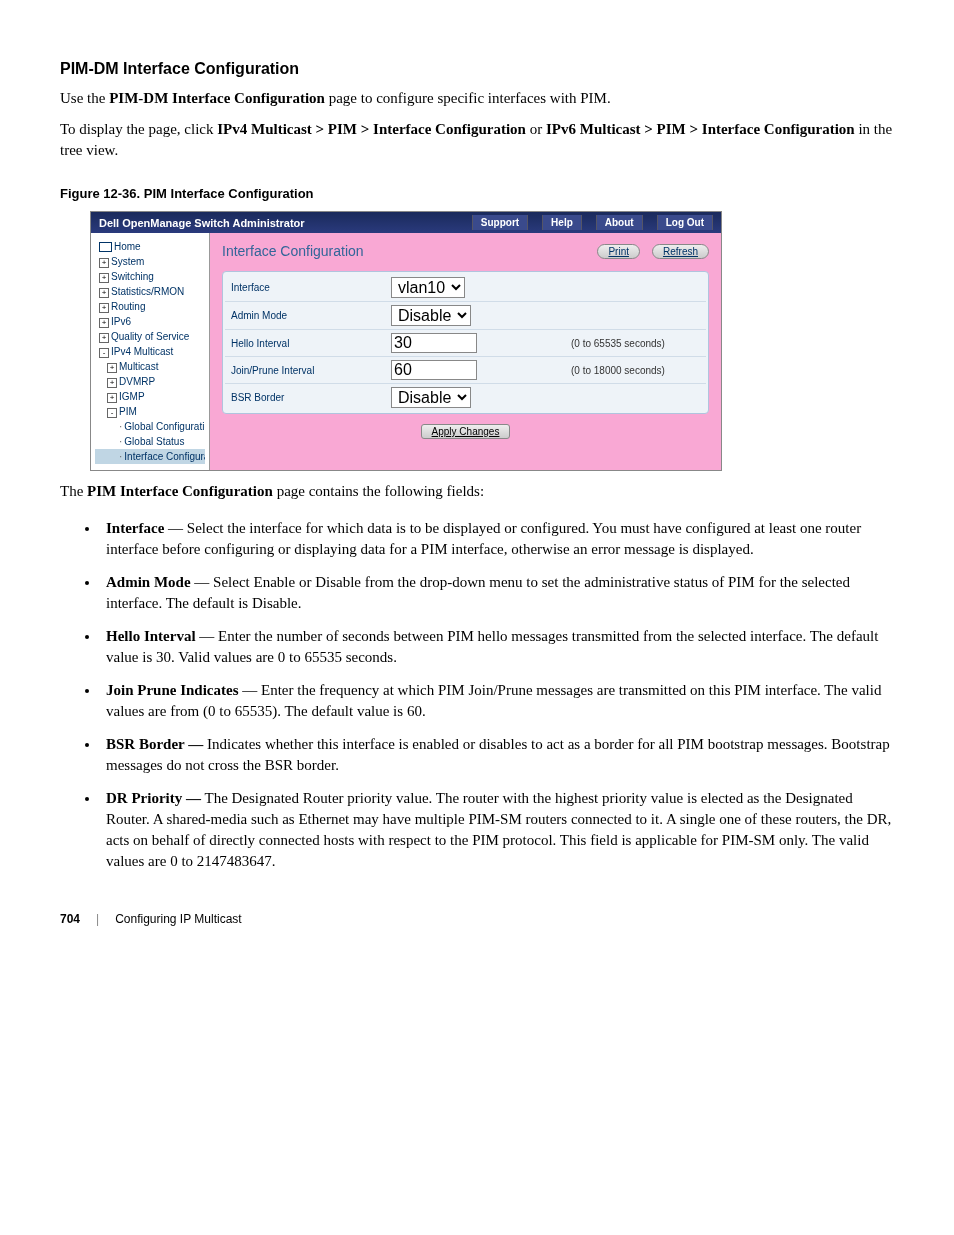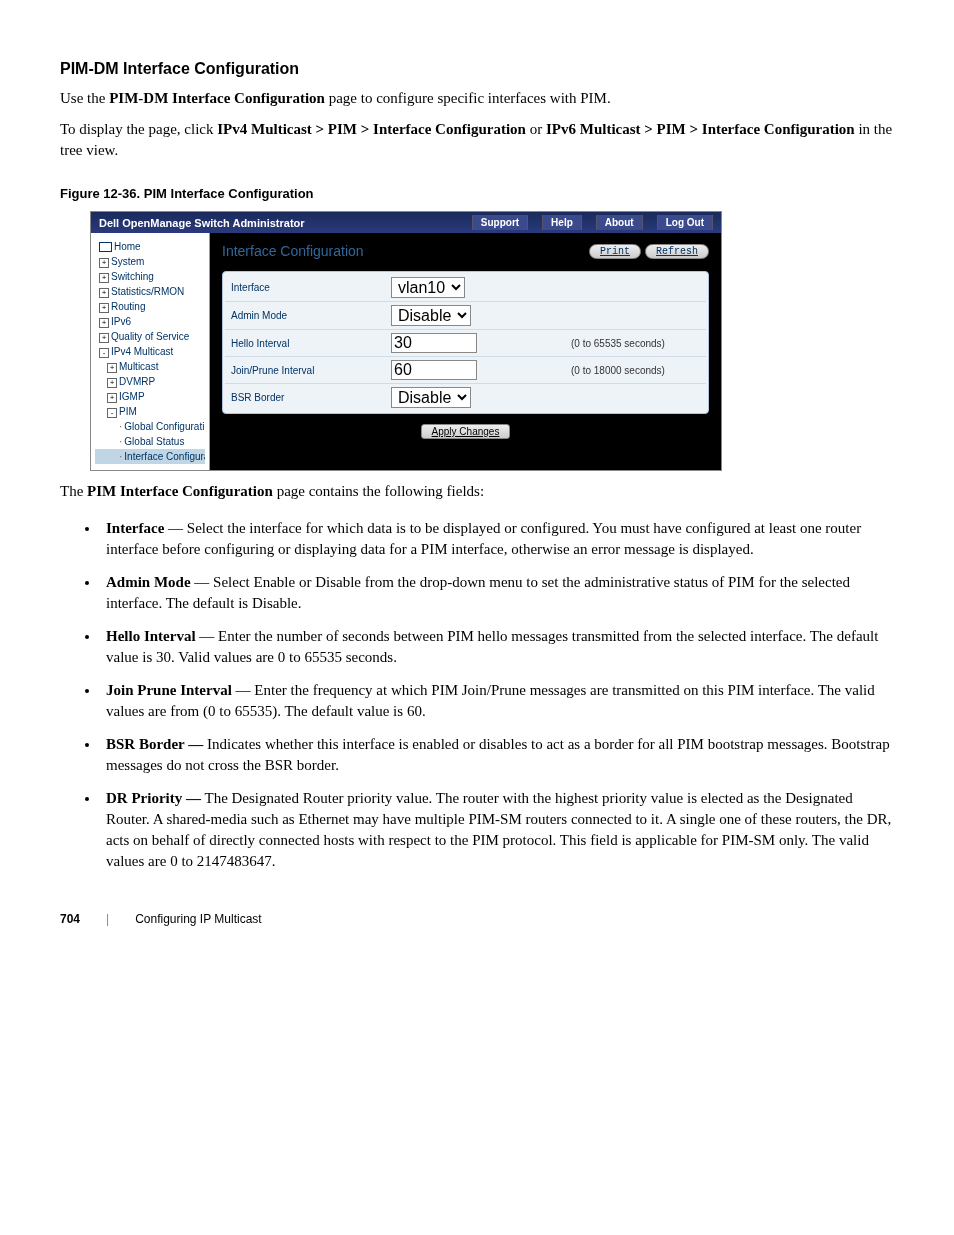--- a/index.html
+++ b/index.html
@@ -124,36 +124,35 @@
   .tree-item .dash {
     color: #666;
     margin-right: 2px;
   }
   .tree-item.selected {
     background: #c0d6e4;
   }
   .content-pane {
     flex: 1;
     padding: 10px 12px;
-    background: #000000;
+    background: #f9a8d4;
   }
   .content-title-row {
     display: flex;
     justify-content: space-between;
     align-items: center;
     margin-bottom: 12px;
   }
   .content-title {
     color: #336699;
     font-size: 14px;
   }
   .pill-buttons {
     display: flex;
-    gap: 4px;
-    font-family: Liberation Mono, monospace;
+    gap: 12px;
   }
   .pill {
     background: linear-gradient(#eee, #ccc);
     border: 1px solid #888;
     border-radius: 10px;
     padding: 1px 10px;
     font-size: 10px;
     text-decoration: underline;
     color: #003366;
     cursor: pointer;
@@ -222,21 +221,21 @@
     margin: 12px 0;
     line-height: 1.4;
     padding-left: 6px;
   }
   .footer {
     margin-top: 40px;
     font-family: Arial, Helvetica, sans-serif;
     font-size: 12px;
     display: flex;
     align-items: center;
-    gap: 26px;
+    gap: 16px;
   }
   .footer .pagenum {
     font-weight: bold;
   }
   .footer .sep {
     color: #888;
   }
 </style>
 </head>
 <body>
@@ -321,21 +320,21 @@
 </div>
 
 <p class="para">
   <span>The </span><strong>PIM Interface Configuration</strong><span> page contains the following fields:</span>
 </p>
 
 <ul class="field-list">
   <li><strong>Interface</strong><span> — Select the interface for which data is to be displayed or configured. You must have configured at least one router interface before configuring or displaying data for a PIM interface, otherwise an error message is displayed.</span></li>
   <li><strong>Admin Mode</strong><span> — Select Enable or Disable from the drop-down menu to set the administrative status of PIM for the selected interface. The default is Disable.</span></li>
   <li><strong>Hello Interval</strong><span> — Enter the number of seconds between PIM hello messages transmitted from the selected interface. The default value is 30. Valid values are 0 to 65535 seconds.</span></li>
-  <li><strong>Join Prune Interval</strong><span> — Enter the frequency at which PIM Join/Prune messages are transmitted on this PIM interface. The valid values are from (0 to 65535). The default value is 60.</span></li>
+  <li><strong>Join Prune Indicates</strong><span> — Enter the frequency at which PIM Join/Prune messages are transmitted on this PIM interface. The valid values are from (0 to 65535). The default value is 60.</span></li>
   <li><strong>BSR Border —</strong><span> Indicates whether this interface is enabled or disables to act as a border for all PIM bootstrap messages. Bootstrap messages do not cross the BSR border.</span></li>
   <li><strong>DR Priority —</strong><span> The Designated Router priority value. The router with the highest priority value is elected as the Designated Router. A shared-media such as Ethernet may have multiple PIM-SM routers connected to it. A single one of these routers, the DR, acts on behalf of directly connected hosts with respect to the PIM protocol. This field is applicable for PIM-SM only. The valid values are 0 to 2147483647.</span></li>
 </ul>
 
 <div class="footer">
   <span class="pagenum">704</span>
   <span class="sep">|</span>
   <span>Configuring IP Multicast</span>
 </div>
 

